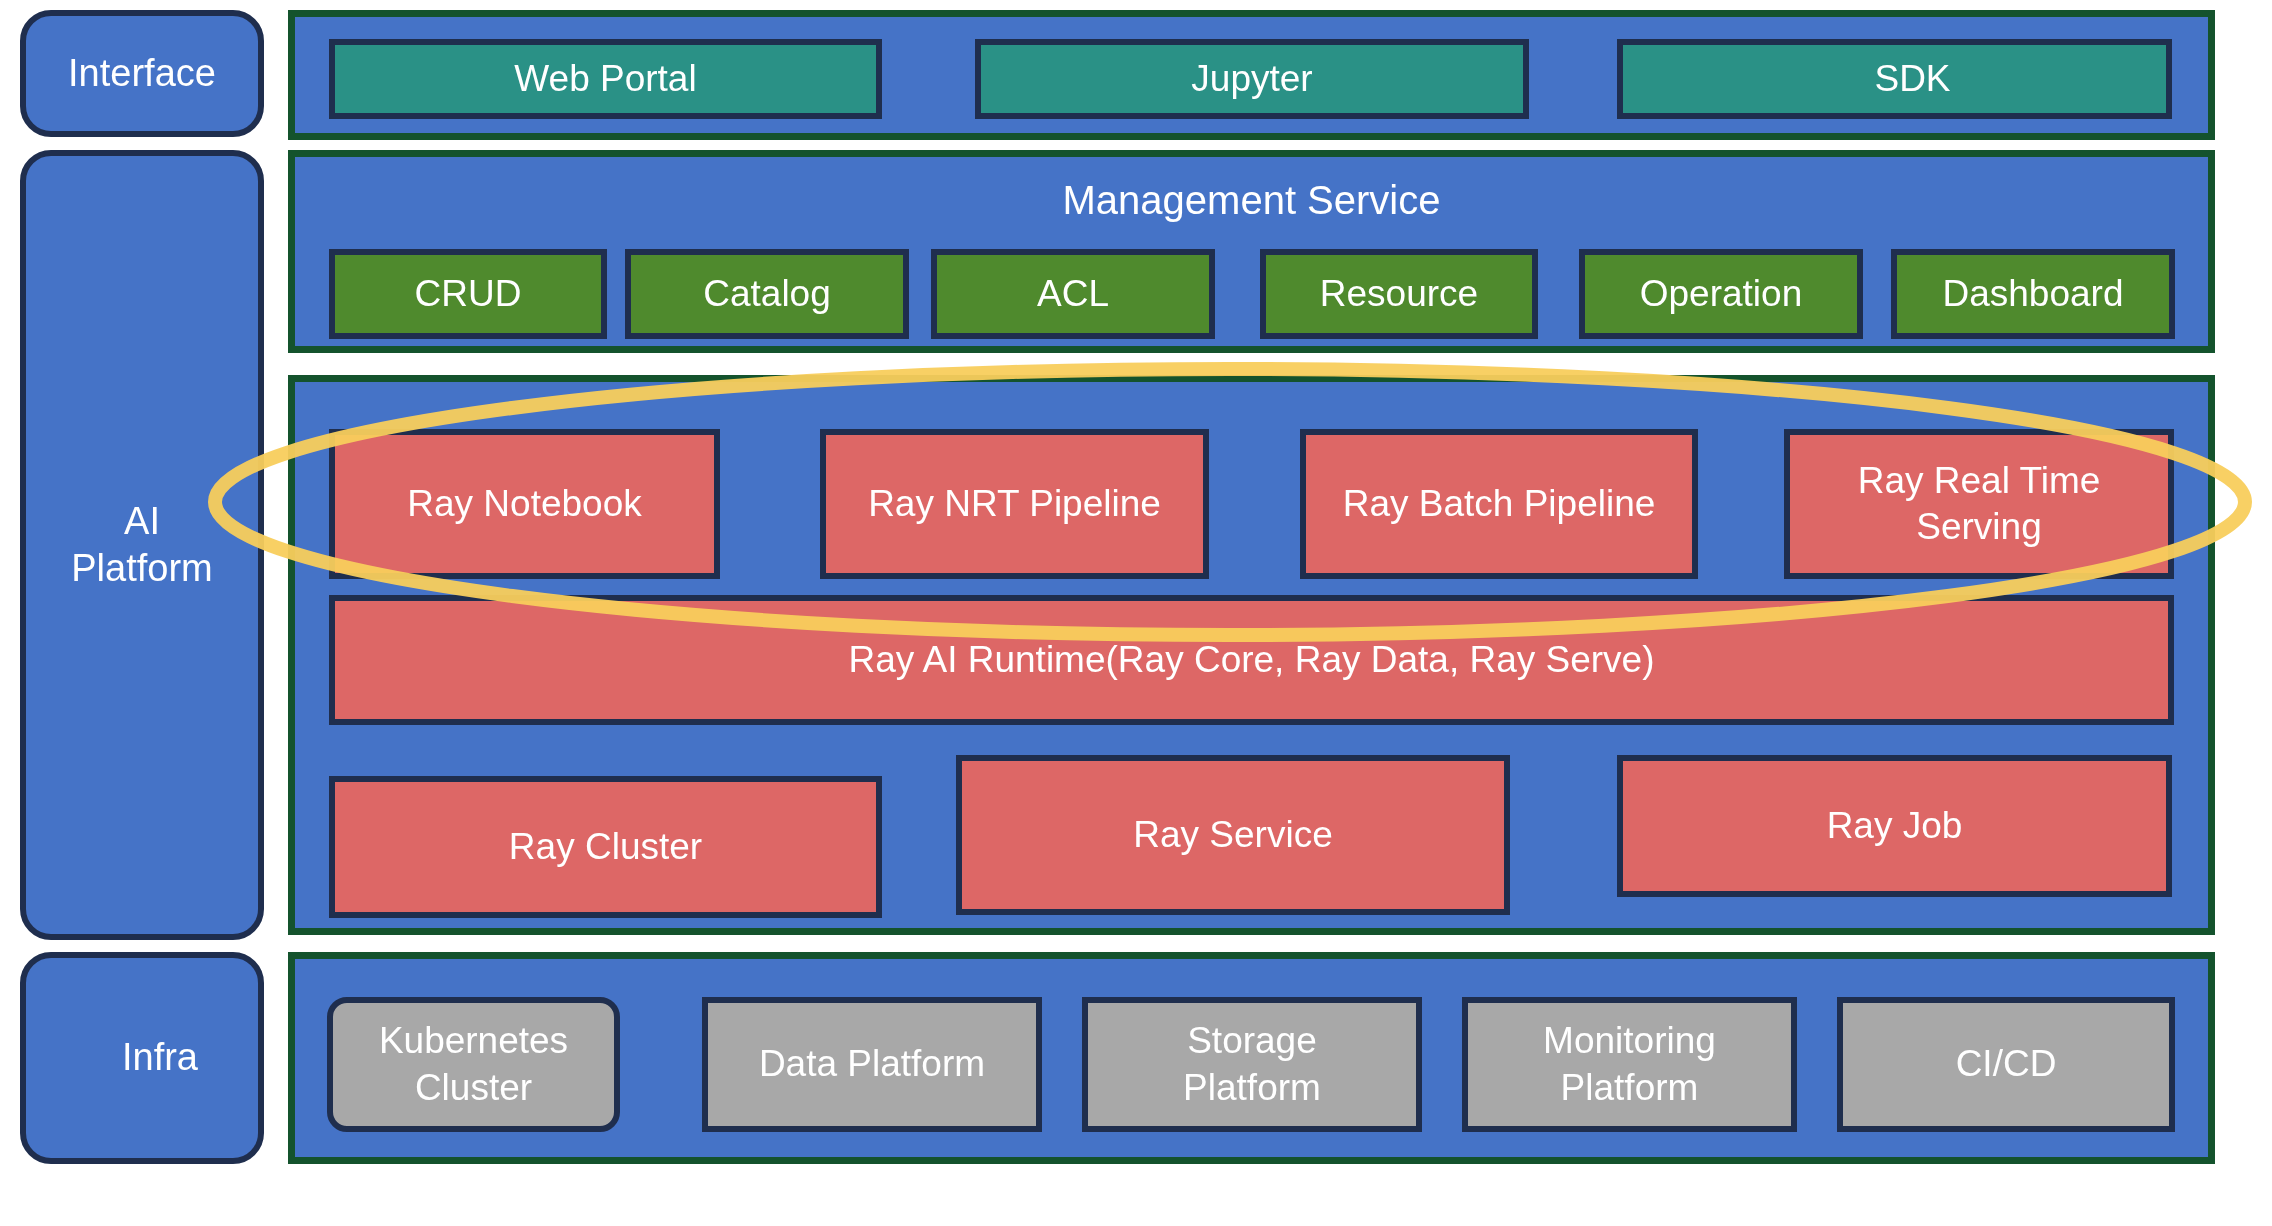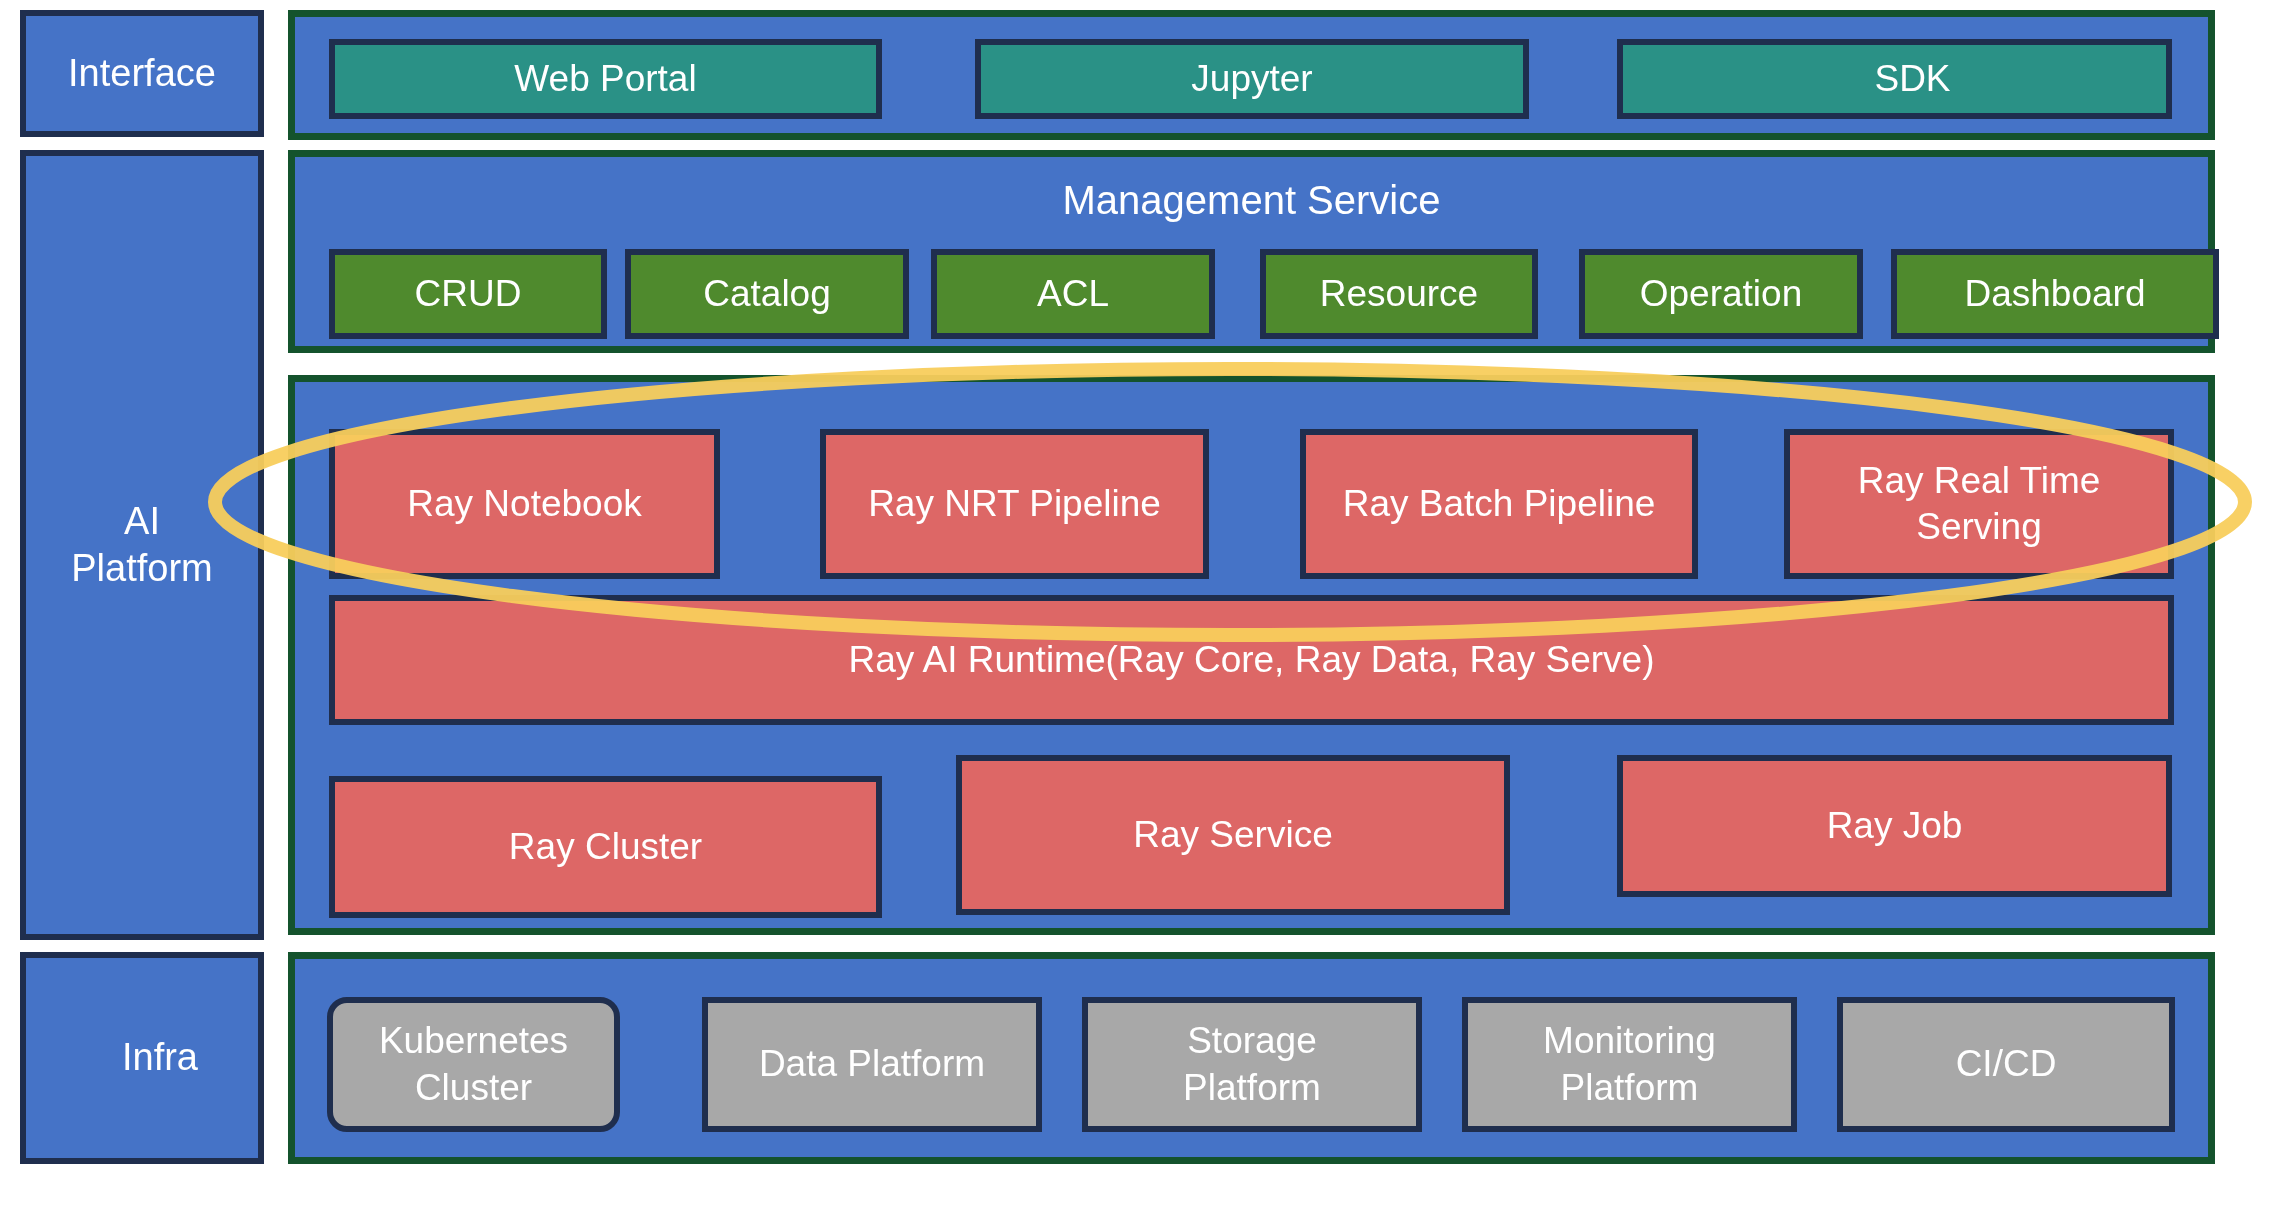--- a/index.html
+++ b/index.html
@@ -12,21 +12,21 @@
     overflow:hidden;
   }
   .box{
     position:absolute;
     box-sizing:border-box;
     background:#4573C7;
     border:6px solid #1F2E4E;
   }
   .rail{
     display:flex;align-items:center;justify-content:center;
-    text-align:center;font-size:38px;line-height:1.25;
+    text-align:center;font-size:38px;line-height:1.25;border-radius:31px;
   }
   .container{
     position:absolute;box-sizing:border-box;
     background:#4573C7;border:7px solid #14532d;
   }
   .inner{
     position:absolute;box-sizing:border-box;
     border:6px solid #1F2E4E;
     display:flex;align-items:center;justify-content:center;
     text-align:center;font-size:37px;line-height:1.25;
@@ -84,21 +84,21 @@
     </div>
     <div class="inner green" style="left:636px;top:92px;width:284px;height:90px;">
       <span class="label">ACL</span>
     </div>
     <div class="inner green" style="left:965px;top:92px;width:278px;height:90px;">
       <span class="label">Resource</span>
     </div>
     <div class="inner green" style="left:1284px;top:92px;width:284px;height:90px;">
       <span class="label">Operation</span>
     </div>
-    <div class="inner green" style="left:1596px;top:92px;width:328px;height:90px;">
+    <div class="inner green" style="left:1596px;top:92px;width:284px;height:90px;">
       <span class="label">Dashboard</span>
     </div>
   </div>
 
   <div class="container" style="left:288px;top:375px;width:1927px;height:560px;">
     <div class="inner red" style="left:34px;top:47px;width:391px;height:150px;">
       <span class="label">Ray Notebook</span>
     </div>
     <div class="inner red" style="left:525px;top:47px;width:389px;height:150px;">
       <span class="label">Ray NRT Pipeline</span>

